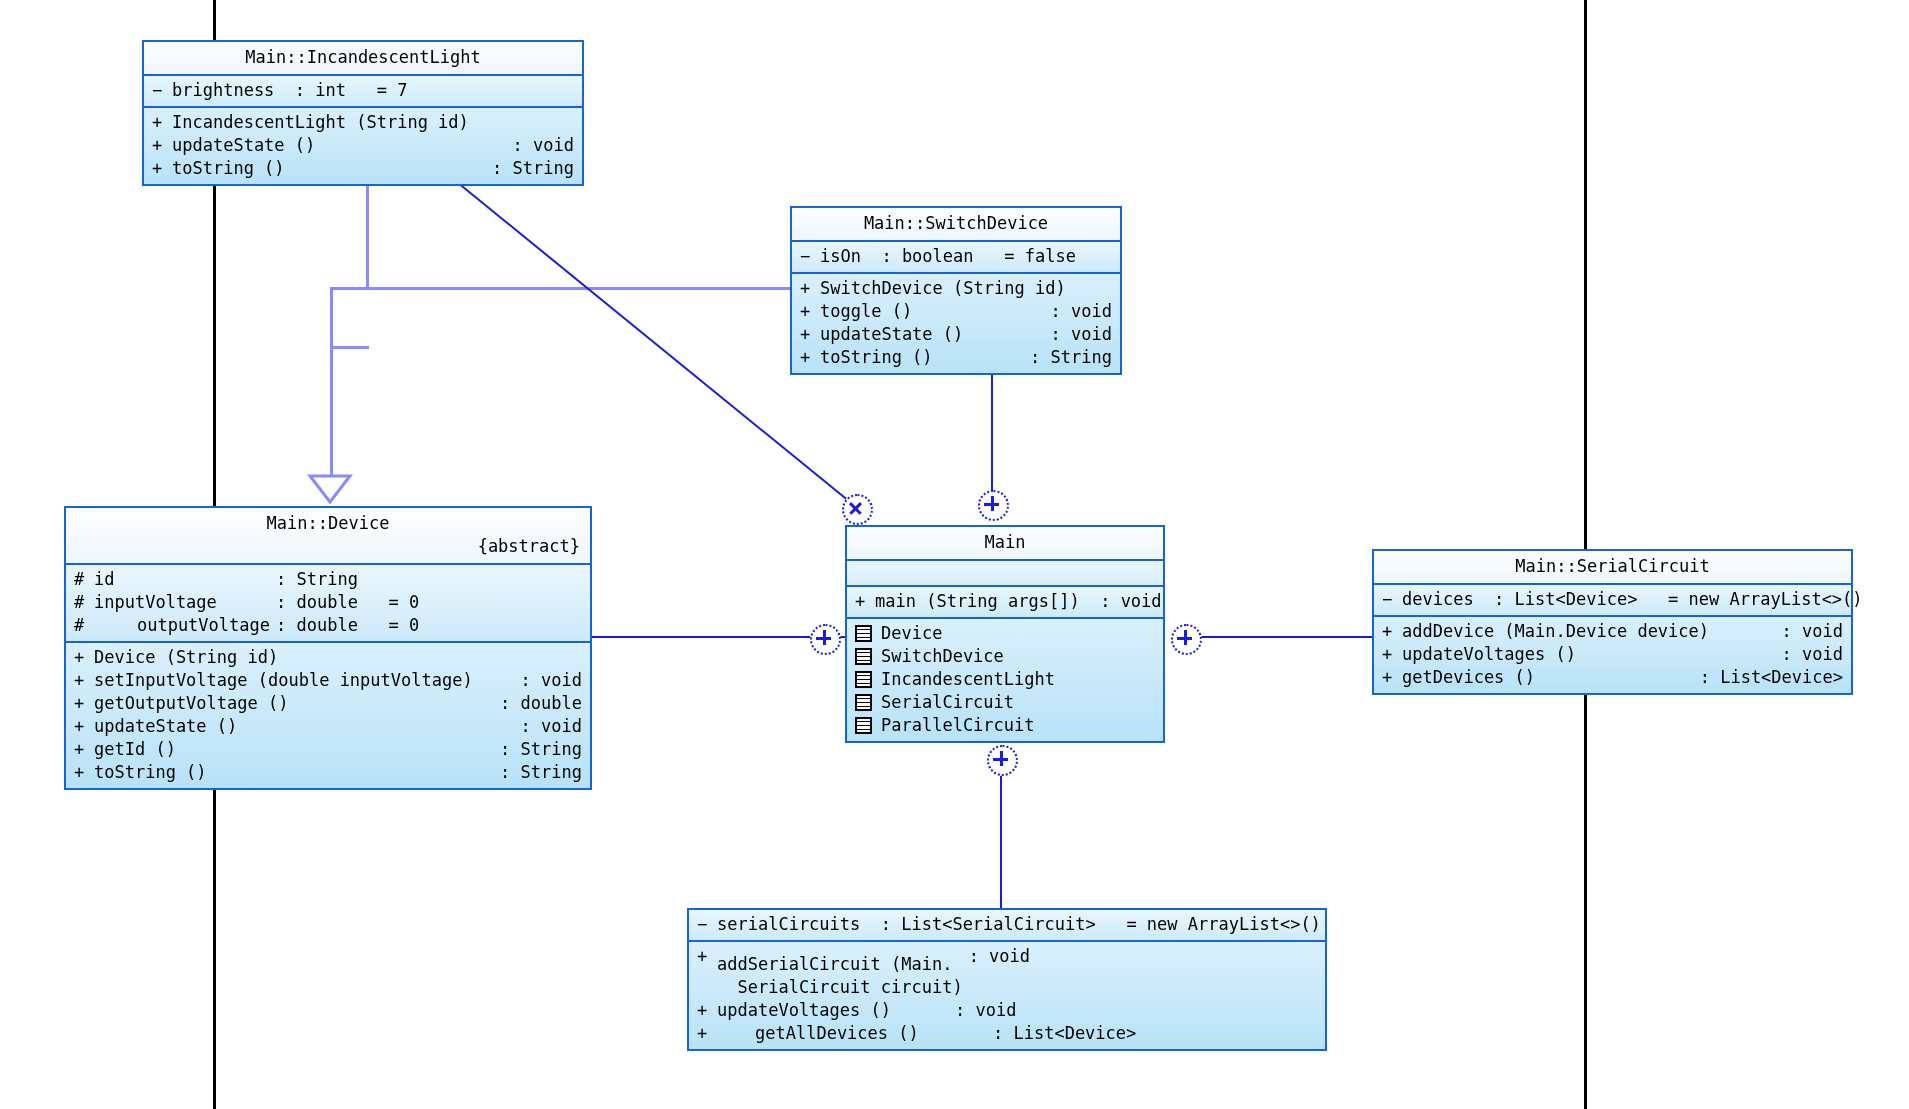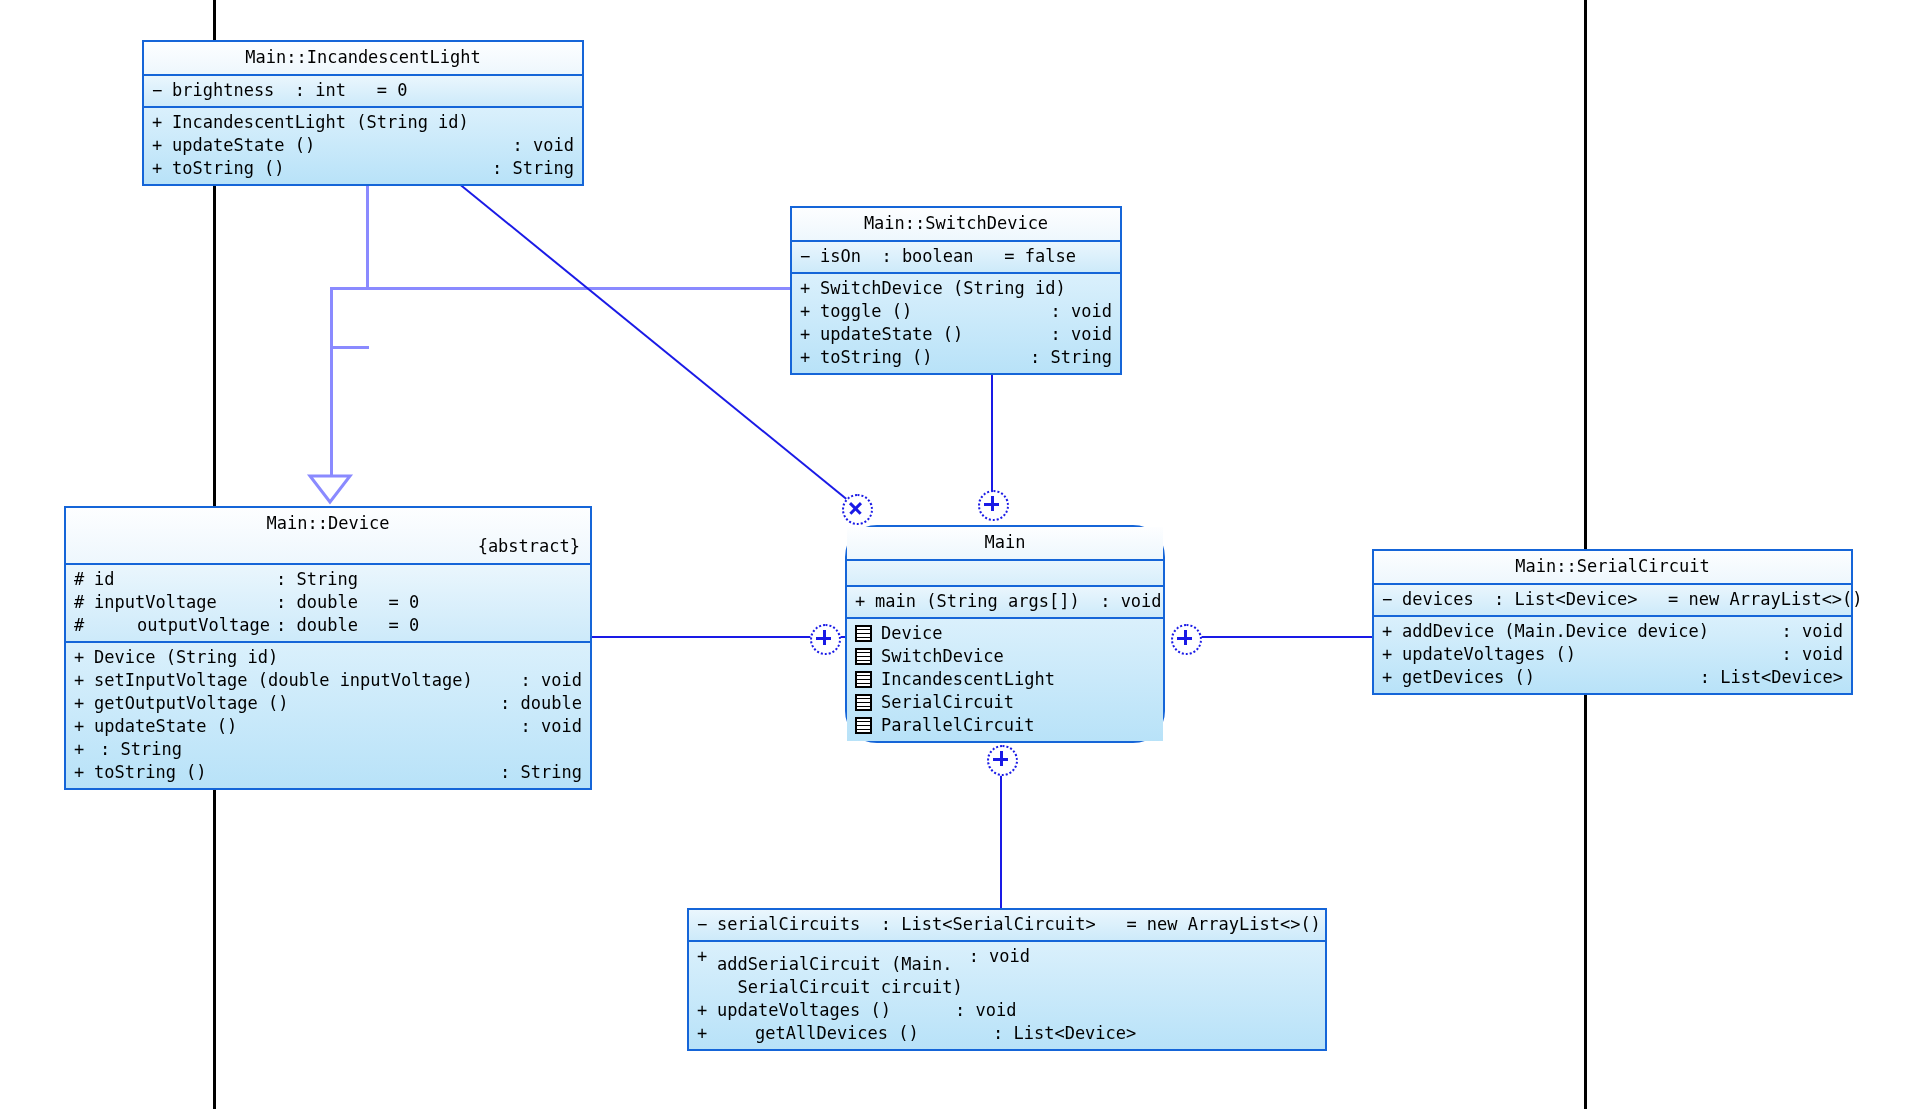--- a/index.html
+++ b/index.html
@@ -210,21 +210,21 @@
   <div class="badge plus" style="left:1171px; top:624px;"></div>
   <div class="badge plus" style="left:987px; top:745px;"></div>
 
   <div class="uml-class" style="left:142px; top:40px; width:442px;">
     <div class="uml-head">
       <span class="title">Main::IncandescentLight</span>
     </div>
     <div class="uml-compartment">
       <div class="uml-row">
         <span class="vis">−</span>
-        <span class="sig">brightness  : int   = 0</span>
+        <span class="sig">brightness  : int   = 7</span>
       </div>
     </div>
     <div class="uml-compartment">
       <div class="uml-row">
         <span class="vis">+</span>
         <span class="sig">IncandescentLight (String id)</span>
         <span class="ret"></span>
       </div>
       <div class="uml-row">
         <span class="vis">+</span>
@@ -311,31 +311,32 @@
         <span class="sig">getOutputVoltage ()</span>
         <span class="ret">: double</span>
       </div>
       <div class="uml-row">
         <span class="vis">+</span>
         <span class="sig">updateState ()</span>
         <span class="ret">: void</span>
       </div>
       <div class="uml-row">
         <span class="vis">+</span>
+        <span class="sig">getId ()</span>
         <span class="ret">: String</span>
       </div>
       <div class="uml-row">
         <span class="vis">+</span>
         <span class="sig">toString ()</span>
         <span class="ret">: String</span>
       </div>
     </div>
   </div>
 
-  <div class="uml-class" style="left:845px; top:525px; width:320px;border-radius:32px;">
+  <div class="uml-class" style="left:845px; top:525px; width:320px;">
     <div class="uml-head">
       <span class="title">Main</span>
     </div>
     <div class="uml-compartment empty"></div>
     <div class="uml-compartment">
       <div class="uml-row">
         <span class="vis">+</span>
         <span class="sig">main (String args[])  : void</span>
       </div>
     </div>

